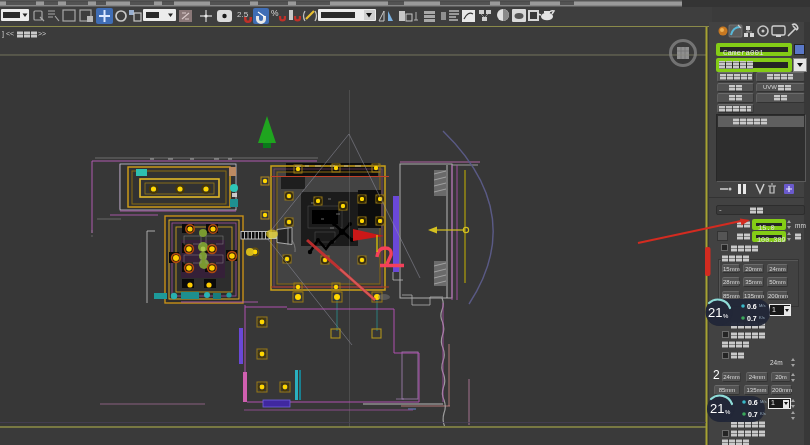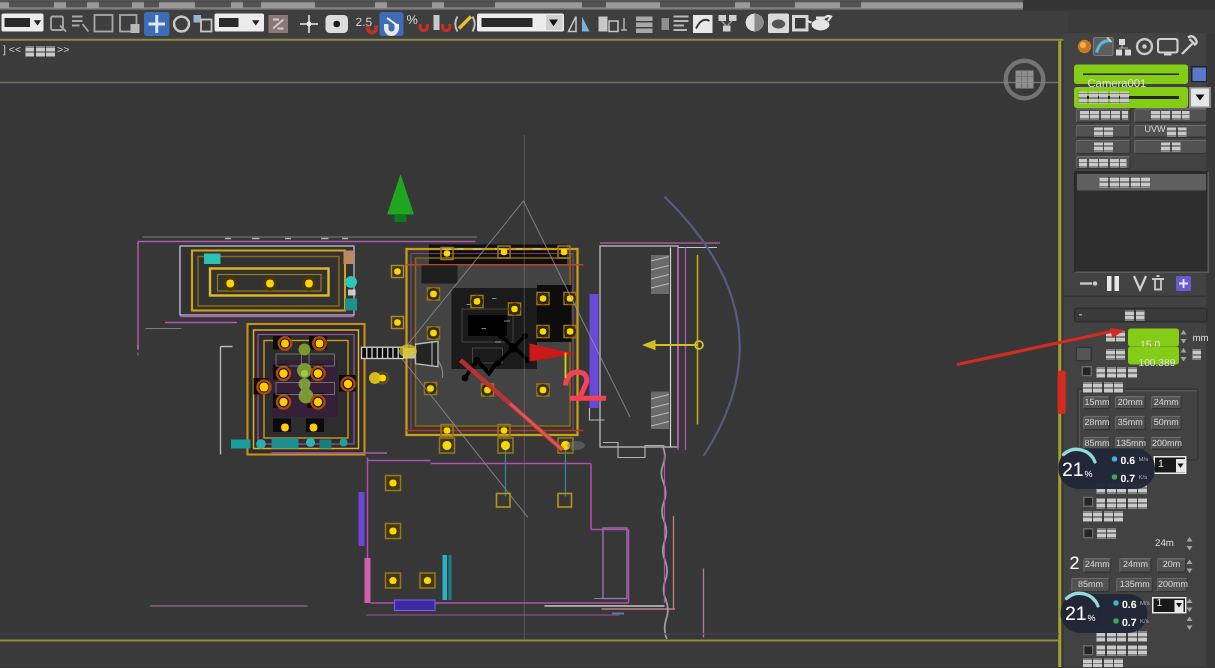--- a/index.html
+++ b/index.html
@@ -1,19 +1,19 @@
 <!DOCTYPE html>
 <html><head><meta charset="utf-8">
 <style>
 html,body{margin:0;padding:0;background:#3a3a3a;}
 #page{position:relative;width:810px;height:445px;overflow:hidden;background:#373737;font-family:"Liberation Sans",sans-serif;}
 .abs{position:absolute;}
 .cjk{position:absolute;background-image:repeating-linear-gradient(0deg,rgba(40,40,40,.45) 0 1px,transparent 1px 3px),repeating-linear-gradient(90deg,#c9c9c9 0 6px,transparent 6px 7px);}
 .btn{position:absolute;background:#525252;border-top:1px solid #6b6b6b;border-left:1px solid #606060;border-right:1px solid #383838;border-bottom:1px solid #323232;border-radius:2px;box-sizing:border-box;color:#d8d8d8;text-align:center;}
-.fld{position:absolute;background:#252525;border:6px solid #84cc16;border-radius:2px;box-sizing:border-box;color:#e2e2e2;}
+.fld{position:absolute;background:#252525;border:4px solid #84cc16;border-radius:2px;box-sizing:border-box;color:#e2e2e2;font-family:Liberation Mono, monospace;}
 .cb{position:absolute;width:7px;height:7px;background:#252525;border:1px solid #6a6a6a;box-sizing:border-box;}
 .spn{position:absolute;width:5px;height:10px;}
 .spn:before,.spn:after{content:"";position:absolute;left:0;width:0;height:0;border-left:2.5px solid transparent;border-right:2.5px solid transparent;}
 .spn:before{top:0.5px;border-bottom:3.5px solid #a2a2a2;}
 .spn:after{bottom:0.5px;border-top:3.5px solid #a2a2a2;}
 .lat{position:absolute;color:#dcdcdc;}
 </style></head>
 <body>
 <div id="page">
 

